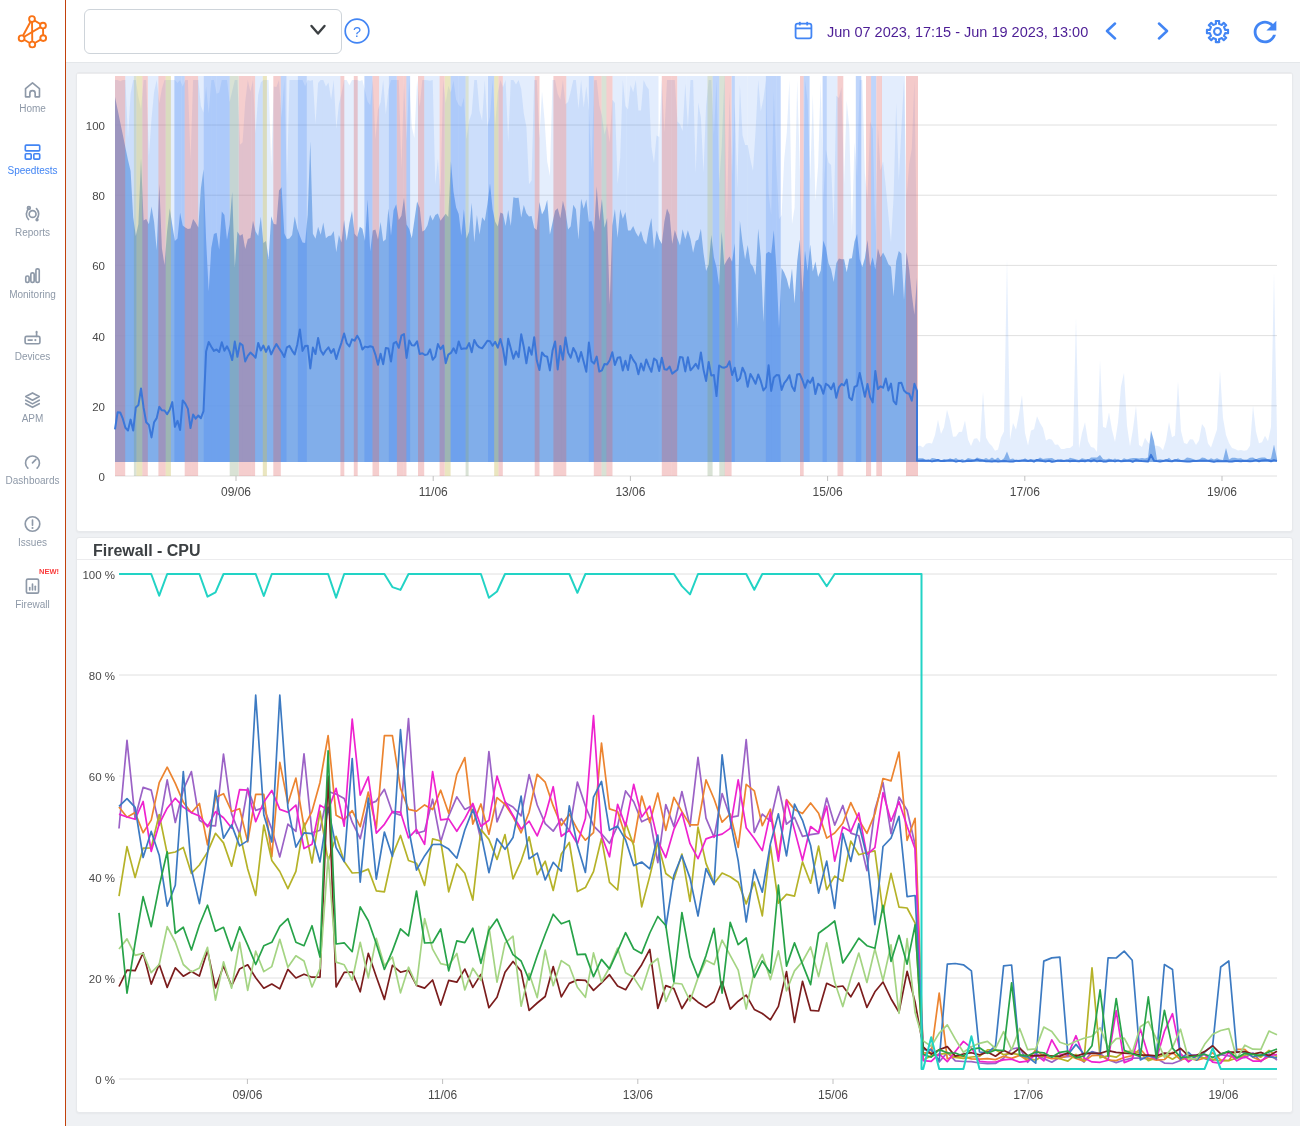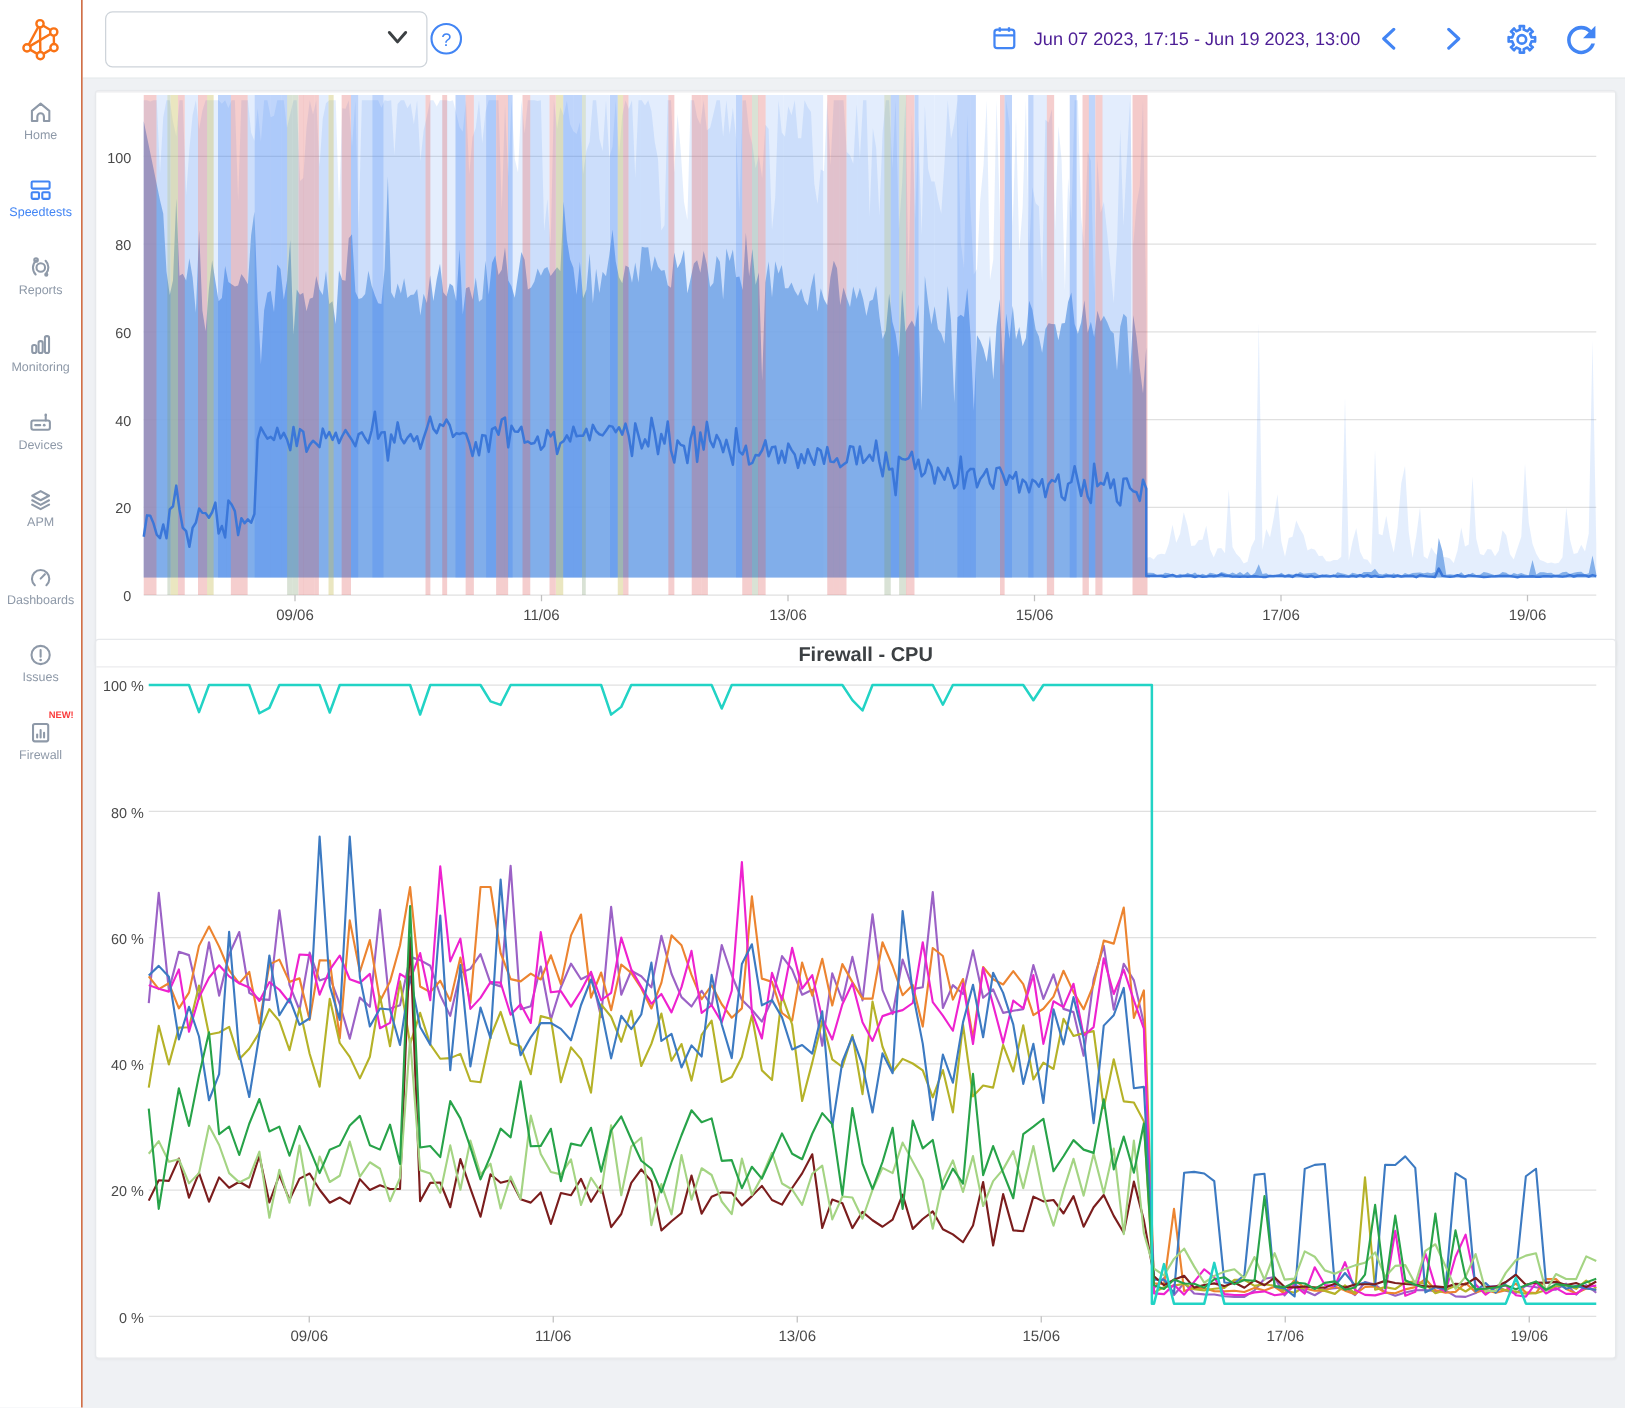--- a/index.html
+++ b/index.html
@@ -283,21 +283,21 @@
         <line x1="553.4" y1="402.0" x2="553.4" y2="407.0" stroke="#c0c0c0" stroke-width="1"></line>
         <text x="553.4" y="422.0" text-anchor="middle" font-size="12" fill="#494949">13/06</text>
         <line x1="750.6" y1="402.0" x2="750.6" y2="407.0" stroke="#c0c0c0" stroke-width="1"></line>
         <text x="750.6" y="422.0" text-anchor="middle" font-size="12" fill="#494949">15/06</text>
         <line x1="947.8" y1="402.0" x2="947.8" y2="407.0" stroke="#c0c0c0" stroke-width="1"></line>
         <text x="947.8" y="422.0" text-anchor="middle" font-size="12" fill="#494949">17/06</text>
         <line x1="1145.0" y1="402.0" x2="1145.0" y2="407.0" stroke="#c0c0c0" stroke-width="1"></line>
         <text x="1145.0" y="422.0" text-anchor="middle" font-size="12" fill="#494949">19/06</text>
       </svg></div>
 </div>
-<div class="card" style="top:511px; height:576px;text-align:center;">
+<div class="card" style="top:537px; height:576px;">
   <h3>Firewall - CPU</h3>
   <div class="hdr-line"></div>
   <div class="chartwrap"><svg width="1217" height="550" viewBox="0 0 1217 550">
         <line x1="42.0" y1="519.0" x2="1200.0" y2="519.0" stroke="#e0e0e0" stroke-width="1"></line>
         <line x1="42.0" y1="418.0" x2="1200.0" y2="418.0" stroke="#e0e0e0" stroke-width="1"></line>
         <line x1="42.0" y1="317.0" x2="1200.0" y2="317.0" stroke="#e0e0e0" stroke-width="1"></line>
         <line x1="42.0" y1="216.0" x2="1200.0" y2="216.0" stroke="#e0e0e0" stroke-width="1"></line>
         <line x1="42.0" y1="115.0" x2="1200.0" y2="115.0" stroke="#e0e0e0" stroke-width="1"></line>
         <line x1="42.0" y1="14.0" x2="1200.0" y2="14.0" stroke="#e0e0e0" stroke-width="1"></line>
         <polyline points="42.0,268.5 50.0,180.3 58.1,258.3 66.1,227.4 74.2,230.1 82.2,265.0 90.2,219.8 98.3,262.5 106.3,229.7 114.4,211.6 122.4,260.2 130.5,265.3 138.5,265.9 146.5,194.2 154.6,253.9 162.6,274.0 170.7,228.1 178.7,250.4 186.8,247.6 194.8,269.3 202.8,296.9 210.9,264.1 218.9,271.4 227.0,193.8 235.0,272.9 243.0,270.2 251.1,231.5 259.1,234.1 267.2,238.6 275.2,262.2 283.2,278.7 291.3,244.4 299.3,241.1 307.4,229.3 315.4,252.5 323.5,255.1 331.5,158.6 339.5,273.4 347.6,271.0 355.6,239.2 363.7,281.7 371.7,255.8 379.8,236.9 387.8,249.4 395.8,245.3 403.9,279.8 411.9,191.5 420.0,261.8 428.0,242.6 436.0,247.0 444.1,255.9 452.1,214.6 460.2,245.0 468.2,263.7 476.2,271.2 484.3,258.6 492.3,270.8 500.4,222.0 508.4,246.0 516.5,265.8 524.5,273.8 532.5,283.3 540.6,265.9 548.6,230.9 556.7,241.7 564.7,261.8 572.8,257.8 580.8,302.6 588.8,244.6 596.9,266.6 604.9,231.5 613.0,266.3 621.0,197.4 629.0,258.1 637.1,277.3 645.1,233.6 653.2,257.3 661.2,255.8 669.2,179.7 677.3,272.4 685.3,254.1 693.4,261.2 701.4,226.3 709.5,264.2 717.5,257.5 725.5,276.3 733.6,274.6 741.6,273.3 749.7,238.0 757.7,265.1 765.8,245.5 773.8,273.1 781.8,275.7 789.9,310.6 797.9,249.7 806.0,222.6 814.0,273.7 822.0,237.0 830.1,250.3 838.1,284.7 846.2,496.3 854.2,488.5 862.2,502.0 870.3,492.4 878.3,500.8 886.4,501.5 894.4,501.6 902.5,503.0 910.5,503.6 918.5,503.5 926.6,498.3 934.6,489.0 942.7,487.7 950.7,502.3 958.7,493.3 966.8,498.6 974.8,502.2 982.9,497.3 990.9,496.6 999.0,495.7 1007.0,502.1 1015.0,491.6 1023.1,493.7 1031.1,499.6 1039.2,502.6 1047.2,500.0 1055.2,498.2 1063.3,498.0 1071.3,498.9 1079.4,498.3 1087.4,503.1 1095.5,503.5 1103.5,500.5 1111.5,495.4 1119.6,494.8 1127.6,498.6 1135.7,500.6 1143.7,494.6 1151.8,495.8 1159.8,497.6 1167.8,497.7 1175.9,492.9 1183.9,501.7 1192.0,494.0 1200.0,500.2" fill="none" stroke="#9b62c6" stroke-width="1.7" stroke-linejoin="round"></polyline>

